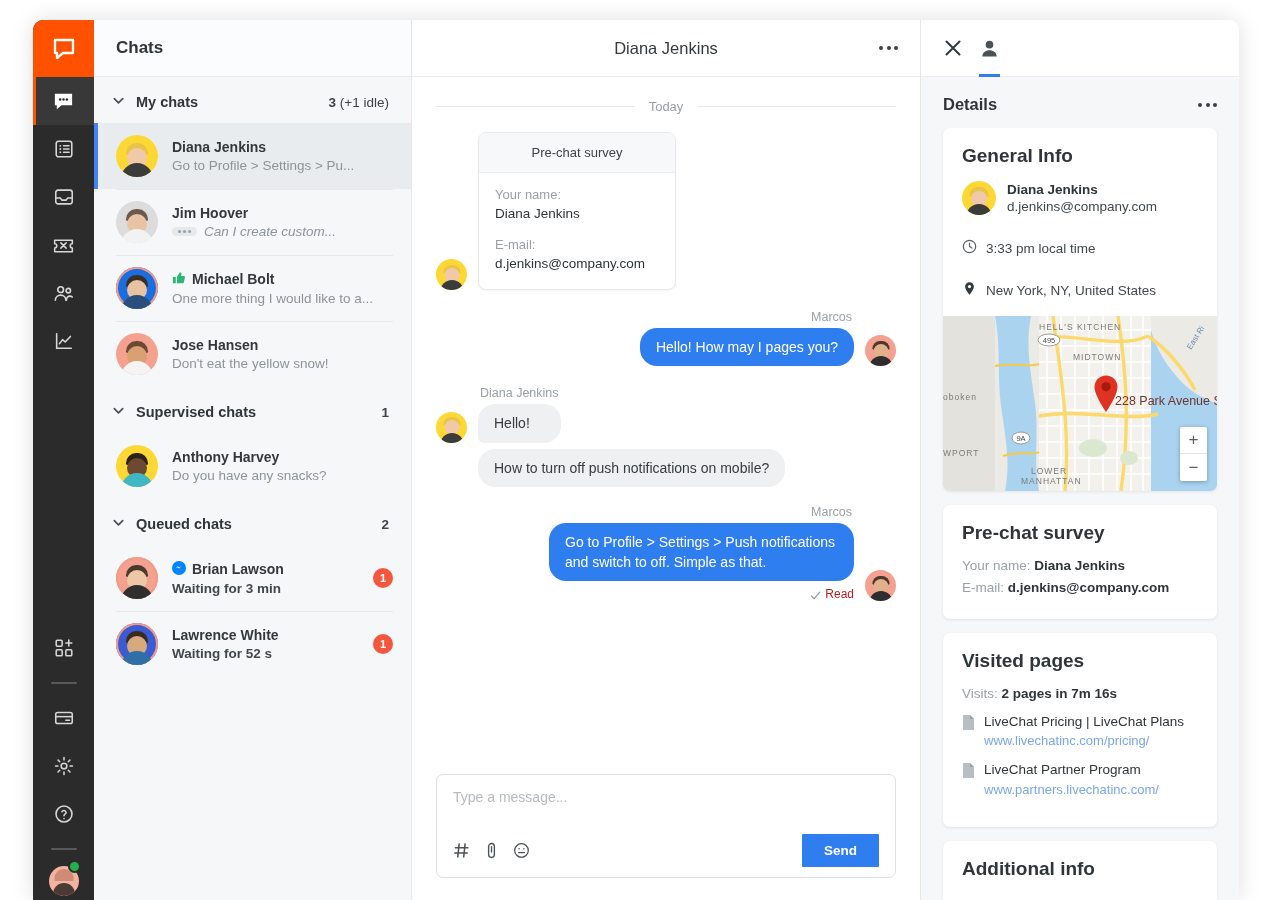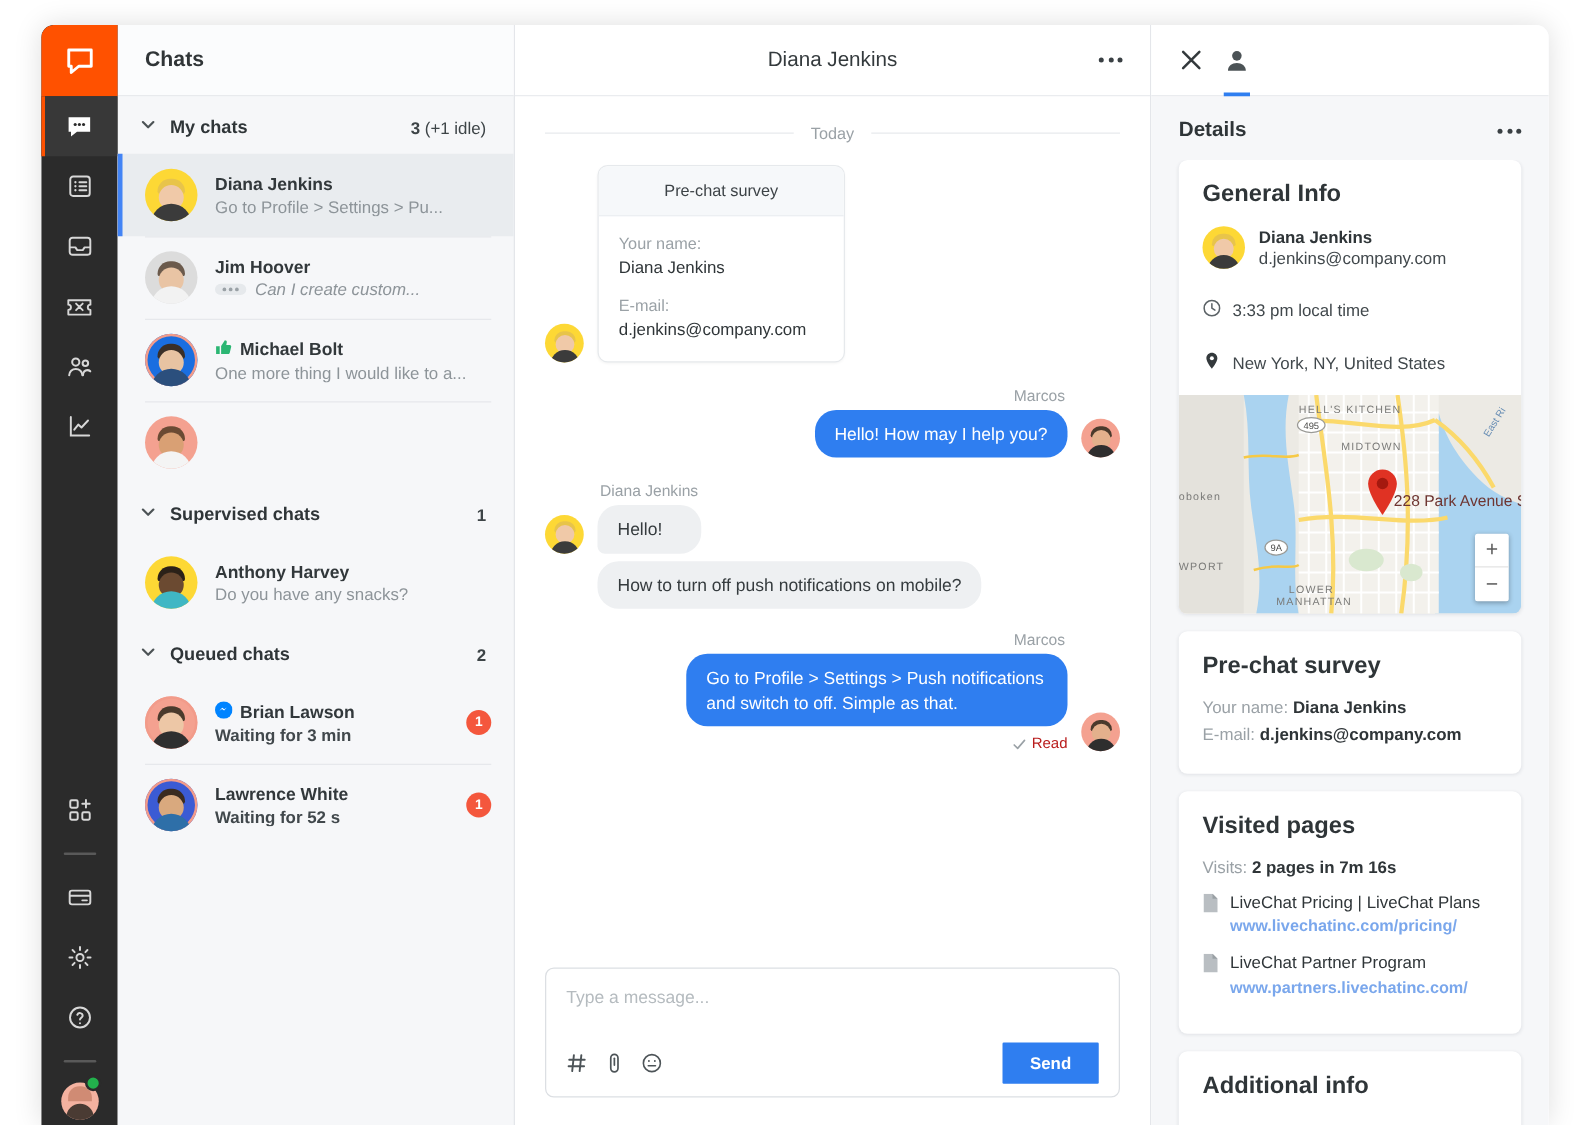--- a/index.html
+++ b/index.html
@@ -290,21 +290,21 @@
 
   .kv { font-size: 13.5px; margin-bottom: 7px; }
   .kv .k { color: #9aa1a6; }
   .kv .v { color: #2f3538; font-weight: bold; }
   .visit-line { font-size: 13.5px; margin-bottom: 12px; }
   .visit-line .k { color: #9aa1a6; }
   .visit-line .v { color: #2f3538; font-weight: bold; }
   .page-item { display: flex; gap: 9px; margin-bottom: 11px; }
   .page-item .pico { flex: 0 0 auto; margin-top: 2px; }
   .page-title { font-size: 13.5px; color: #2f3538; line-height: 1.35; }
-  .page-url { font-size: 13px; color: #7aa7ec; line-height: 1.4; margin-top: 1px; cursor: pointer; font-weight: bold; }
+  .page-url { font-size: 13px; color: #7aa7ec; line-height: 1.4; margin-top: 1px; cursor: pointer; }
 </style>
 </head>
 <body>
 
 <div class="app">
 
   <div class="rail">
     <div class="rail-logo">
       <svg width="26" height="26" viewBox="0 0 26 26">
           <path d="M4 4h18v13H12l-6 5v-5H4z" fill="none" stroke="#fff" stroke-width="2.3" stroke-linejoin="round"></path>
@@ -482,20 +482,28 @@
             </div>
           </div>
         </div>
         <div class="chat-row">
           <div class="divider"></div>
           <div class="avatar" style="background:#f4a190">
             <div class="hairx" style="background:#6a4a33"></div>
             <div class="head" style="background:#d9a074"></div>
             <div class="body" style="background:#f4f4f4"></div>
           </div>
+          <div class="chat-meta">
+            <div class="chat-name">
+              <span>Jose Hansen</span>
+            </div>
+            <div class="chat-prev">
+              <span>Don't eat the yellow snow!</span>
+            </div>
+          </div>
         </div>
         <div class="group-header">
           <span class="chev"><svg width="13" height="13" viewBox="0 0 14 14" fill="none" stroke="#4c5356" stroke-width="1.9" stroke-linecap="round" stroke-linejoin="round">
               <path d="M2.5 5l4.5 4.5L11.5 5"></path>
             </svg></span>
           <span class="group-title">Supervised chats</span>
           <span class="group-count"><b>1</b><span></span></span>
         </div>
         <div class="chat-row">
           <div class="avatar" style="background:#fdd835">
@@ -591,21 +599,21 @@
             <div class="sc-value">d.jenkins@company.com</div>
           </div>
         </div>
       </div>
 
       <div style="height:14px"></div>
 
       <div class="msgrow right">
         <div class="bubble-wrap right right-stack">
           <span class="sender">Marcos</span>
-          <div class="bubble agent plain">Hello! How may I help you?</div>
+          <div class="bubble agent plain">Hello! How may I pages you?</div>
         </div>
         <div class="m-avatar" style="background:#f4a190">
           <div class="hairx" style="background:#4a3a2c"></div>
           <div class="head" style="background:#e3b08c"></div>
           <div class="body" style="background:#2e2e2e"></div>
         </div>
       </div>
 
       <div style="height:14px"></div>
 

